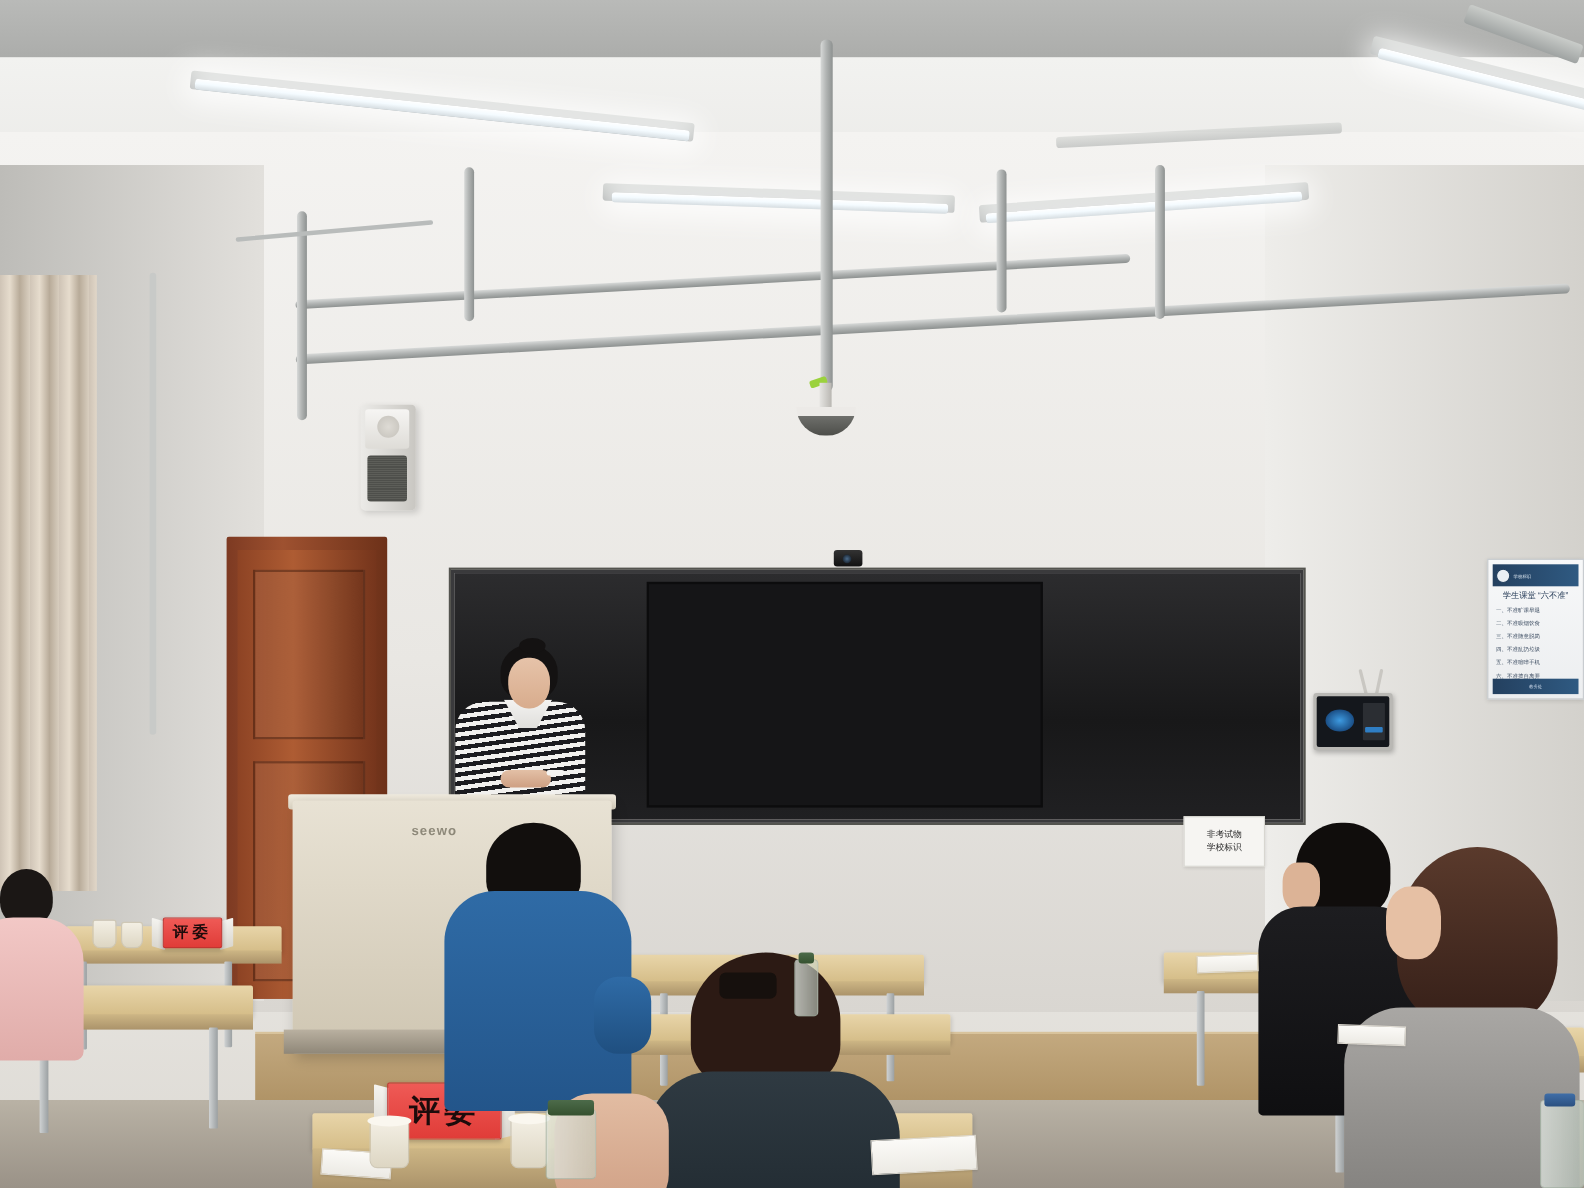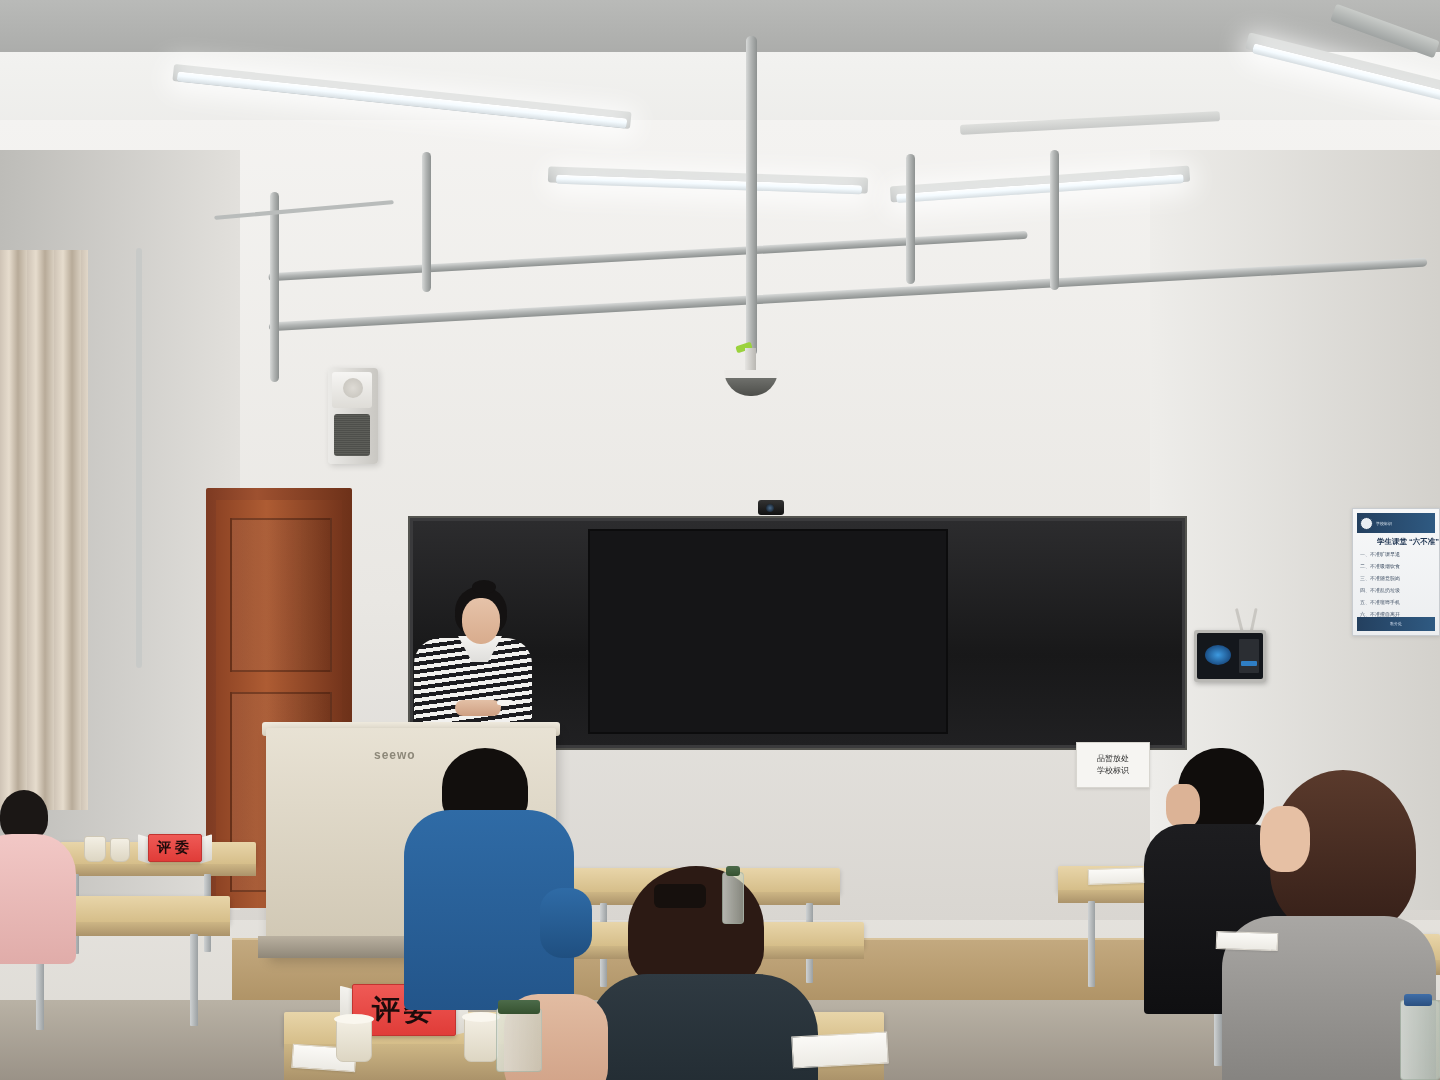--- a/index.html
+++ b/index.html
@@ -102,22 +102,22 @@
 
   
   .poster{position:absolute;left:1352px;top:508px;width:88px;height:128px;
     background:linear-gradient(180deg,#f7f8f9,#eceef0);border:1px solid #c8ccd0;
     box-sizing:border-box;overflow:hidden;box-shadow:0 1px 4px rgba(0,0,0,.12);}
   .poster-head{position:absolute;left:4px;top:4px;right:4px;height:20px;
     background:linear-gradient(90deg,#24405f,#2f5a82);display:flex;align-items:center;gap:3px;padding:0 3px;box-sizing:border-box;}
   .poster-seal{width:13px;height:13px;border-radius:50%;background:#e9eef3;
     border:1px solid #24405f;box-sizing:border-box;}
   .poster-org{font-size:4px;color:#dbe6f0;line-height:1.25;}
-  .poster-title{position:absolute;left:0;right:0;top:28px;text-align:right;
-    font-size:7.5px;font-weight:bold;color:#1d3350;}
+  .poster-title{position:absolute;left:0;right:0;top:28px;text-align:center;
+    font-size:7.5px;font-weight:normal;color:#1d3350;}
   .poster-line{position:absolute;left:7px;font-size:5px;color:#3c4c61;white-space:nowrap;}
   .poster-foot{position:absolute;left:4px;right:4px;bottom:4px;height:14px;
     background:linear-gradient(90deg,#24405f,#2f5a82);}
   .poster-foot-t{font-size:4px;color:#cfdced;text-align:center;line-height:14px;}
 
   
   .notice{position:absolute;left:1076px;top:742px;width:74px;height:46px;
     background:#f6f5f2;border:1px solid #d8d6d0;box-sizing:border-box;
     display:flex;flex-direction:column;align-items:center;justify-content:center;
     font-size:8px;color:#2b2b2b;line-height:1.5;box-shadow:0 1px 3px rgba(0,0,0,.12);}
@@ -305,21 +305,21 @@
     <div class="poster-line" style="top:66px;">三、不准随意脱岗</div>
     <div class="poster-line" style="top:78px;">四、不准乱扔垃圾</div>
     <div class="poster-line" style="top:90px;">五、不准喧哗手机</div>
     <div class="poster-line" style="top:102px;">六、不准擅自离开</div>
     <div class="poster-foot">
       <div class="poster-foot-t">教务处</div>
     </div>
   </div>
 
   <div class="notice">
-    <span>品暂放处</span>
+    <span>非考试物</span>
     <span>学校标识</span>
   </div>
 
   <div class="stage-edge"></div>
   <div class="stage"></div>
   <div class="stage-front"></div>
   <div class="floor"></div>
 
   <div class="podium-top"></div>
   <div class="podium"></div>

